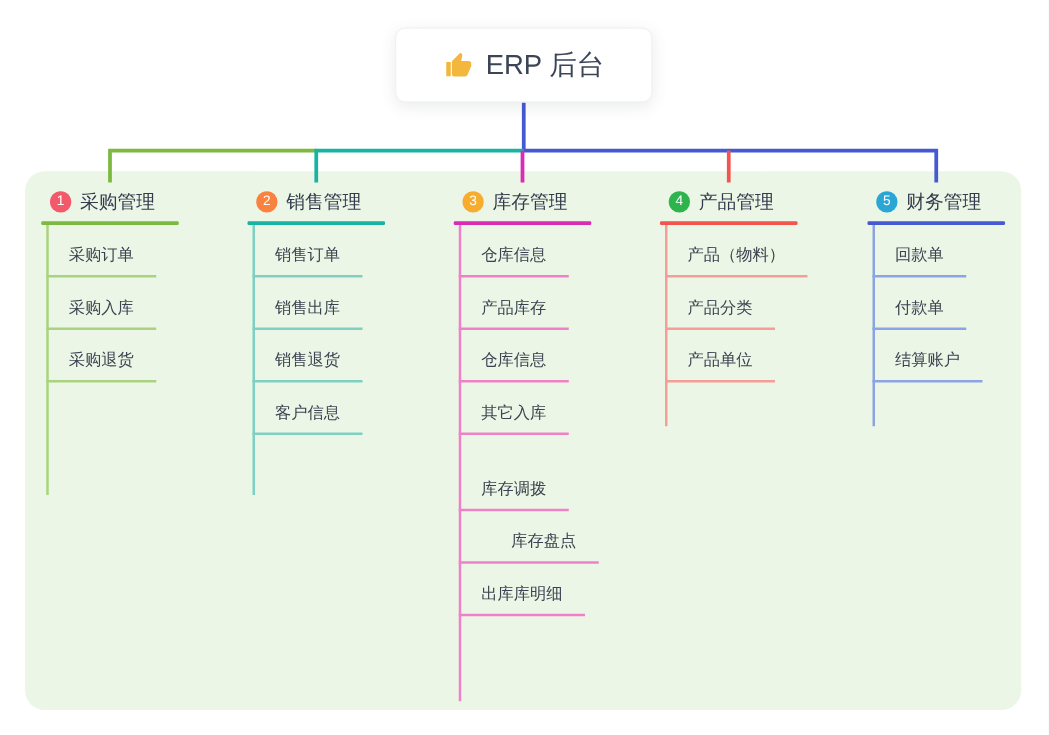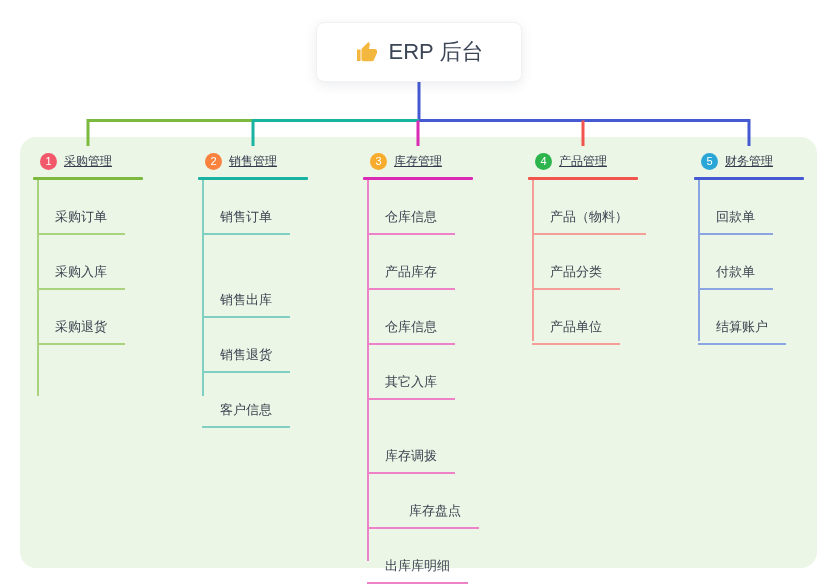--- a/index.html
+++ b/index.html
@@ -39,26 +39,26 @@
   .branch-title-row {
     display:flex; align-items:center; gap:7px;
     margin-left:7px; height:24px; cursor:pointer; width:fit-content;
   }
   .badge {
     width:17px; height:17px; border-radius:50%;
     color:#ffffff; font-size:11px; line-height:1;
     display:flex; align-items:center; justify-content:center;
     flex:0 0 auto;
   }
-  .branch-title-label { font-size:12px; font-weight:500; color:#323b4c; white-space:nowrap;text-decoration:underline; }
+  .branch-title-label { font-size:15px; font-weight:500; color:#323b4c; white-space:nowrap; }
   .title-underline { width:110px; height:3px; margin-top:4px; border-radius:1px; }
   .items { position:relative; margin-left:4px; }
   .trunk { position:absolute; left:0; top:0; width:2px; }
   .item {
-    height:55px;
+    height:42px;
     display:flex; align-items:flex-end;
     border-bottom:2px solid transparent;
     width:fit-content;
     padding:0 18px 7px 18px;
     font-size:13px; color:#3a4350;
     white-space:nowrap;
     cursor:pointer;
   }
   .item:first-child { height:51px; }
 </style>
@@ -101,21 +101,21 @@
     </div>
     <div class="branch" style="left: 198px;">
       <div class="branch-title-row">
         <span class="badge" style="background: rgb(249, 130, 62);">2</span>
         <span class="branch-title-label">销售管理</span>
       </div>
       <div class="title-underline" style="background: rgb(25, 179, 162);"></div>
       <div class="items">
         <div class="trunk" style="background: rgb(127, 207, 194); height: 216px;"></div>
         <div class="item" style="border-bottom-color: rgb(127, 207, 194);">销售订单</div>
-        <div class="item" style="border-bottom-color: rgb(127, 207, 194); margin-top: 28px;">销售出库</div>
+        <div class="item" style="border-bottom-color: rgb(127, 207, 194);">销售出库</div>
         <div class="item" style="border-bottom-color: rgb(127, 207, 194);">销售退货</div>
         <div class="item" style="border-bottom-color: rgb(127, 207, 194);">客户信息</div>
       </div>
     </div>
     <div class="branch" style="left: 363px;">
       <div class="branch-title-row">
         <span class="badge" style="background: rgb(248, 172, 46);">3</span>
         <span class="branch-title-label">库存管理</span>
       </div>
       <div class="title-underline" style="background: rgb(217, 43, 180);"></div>

